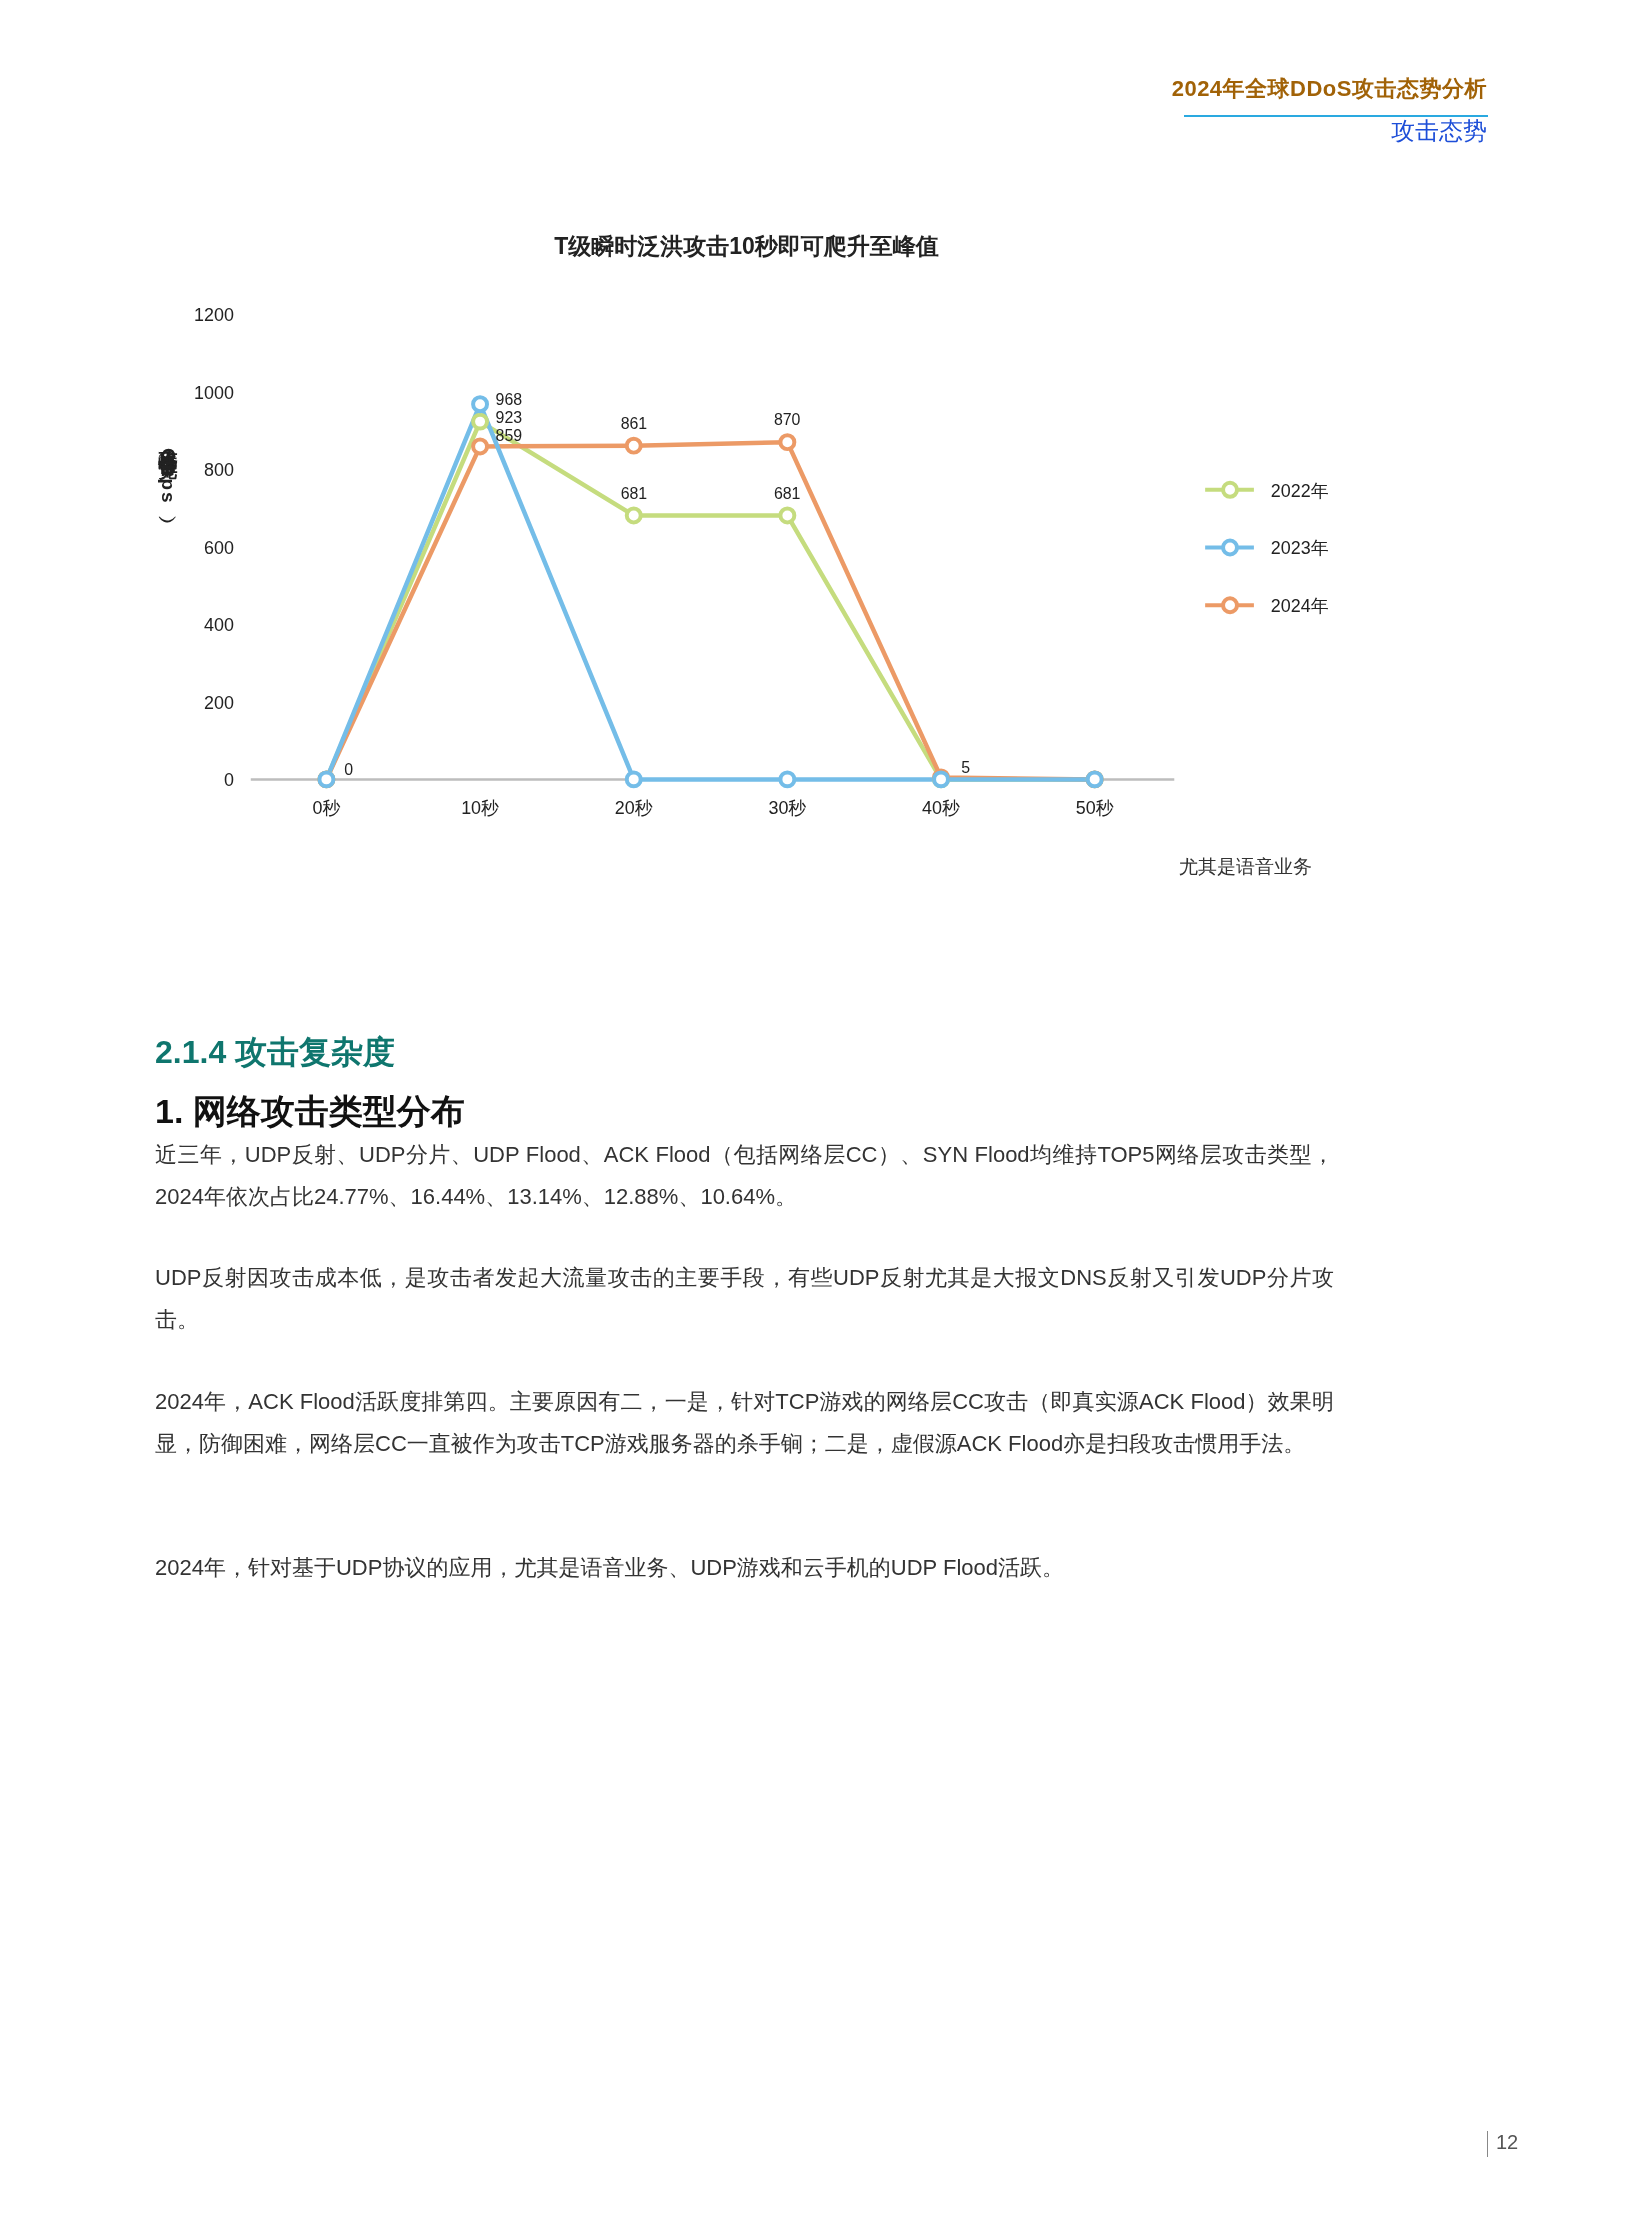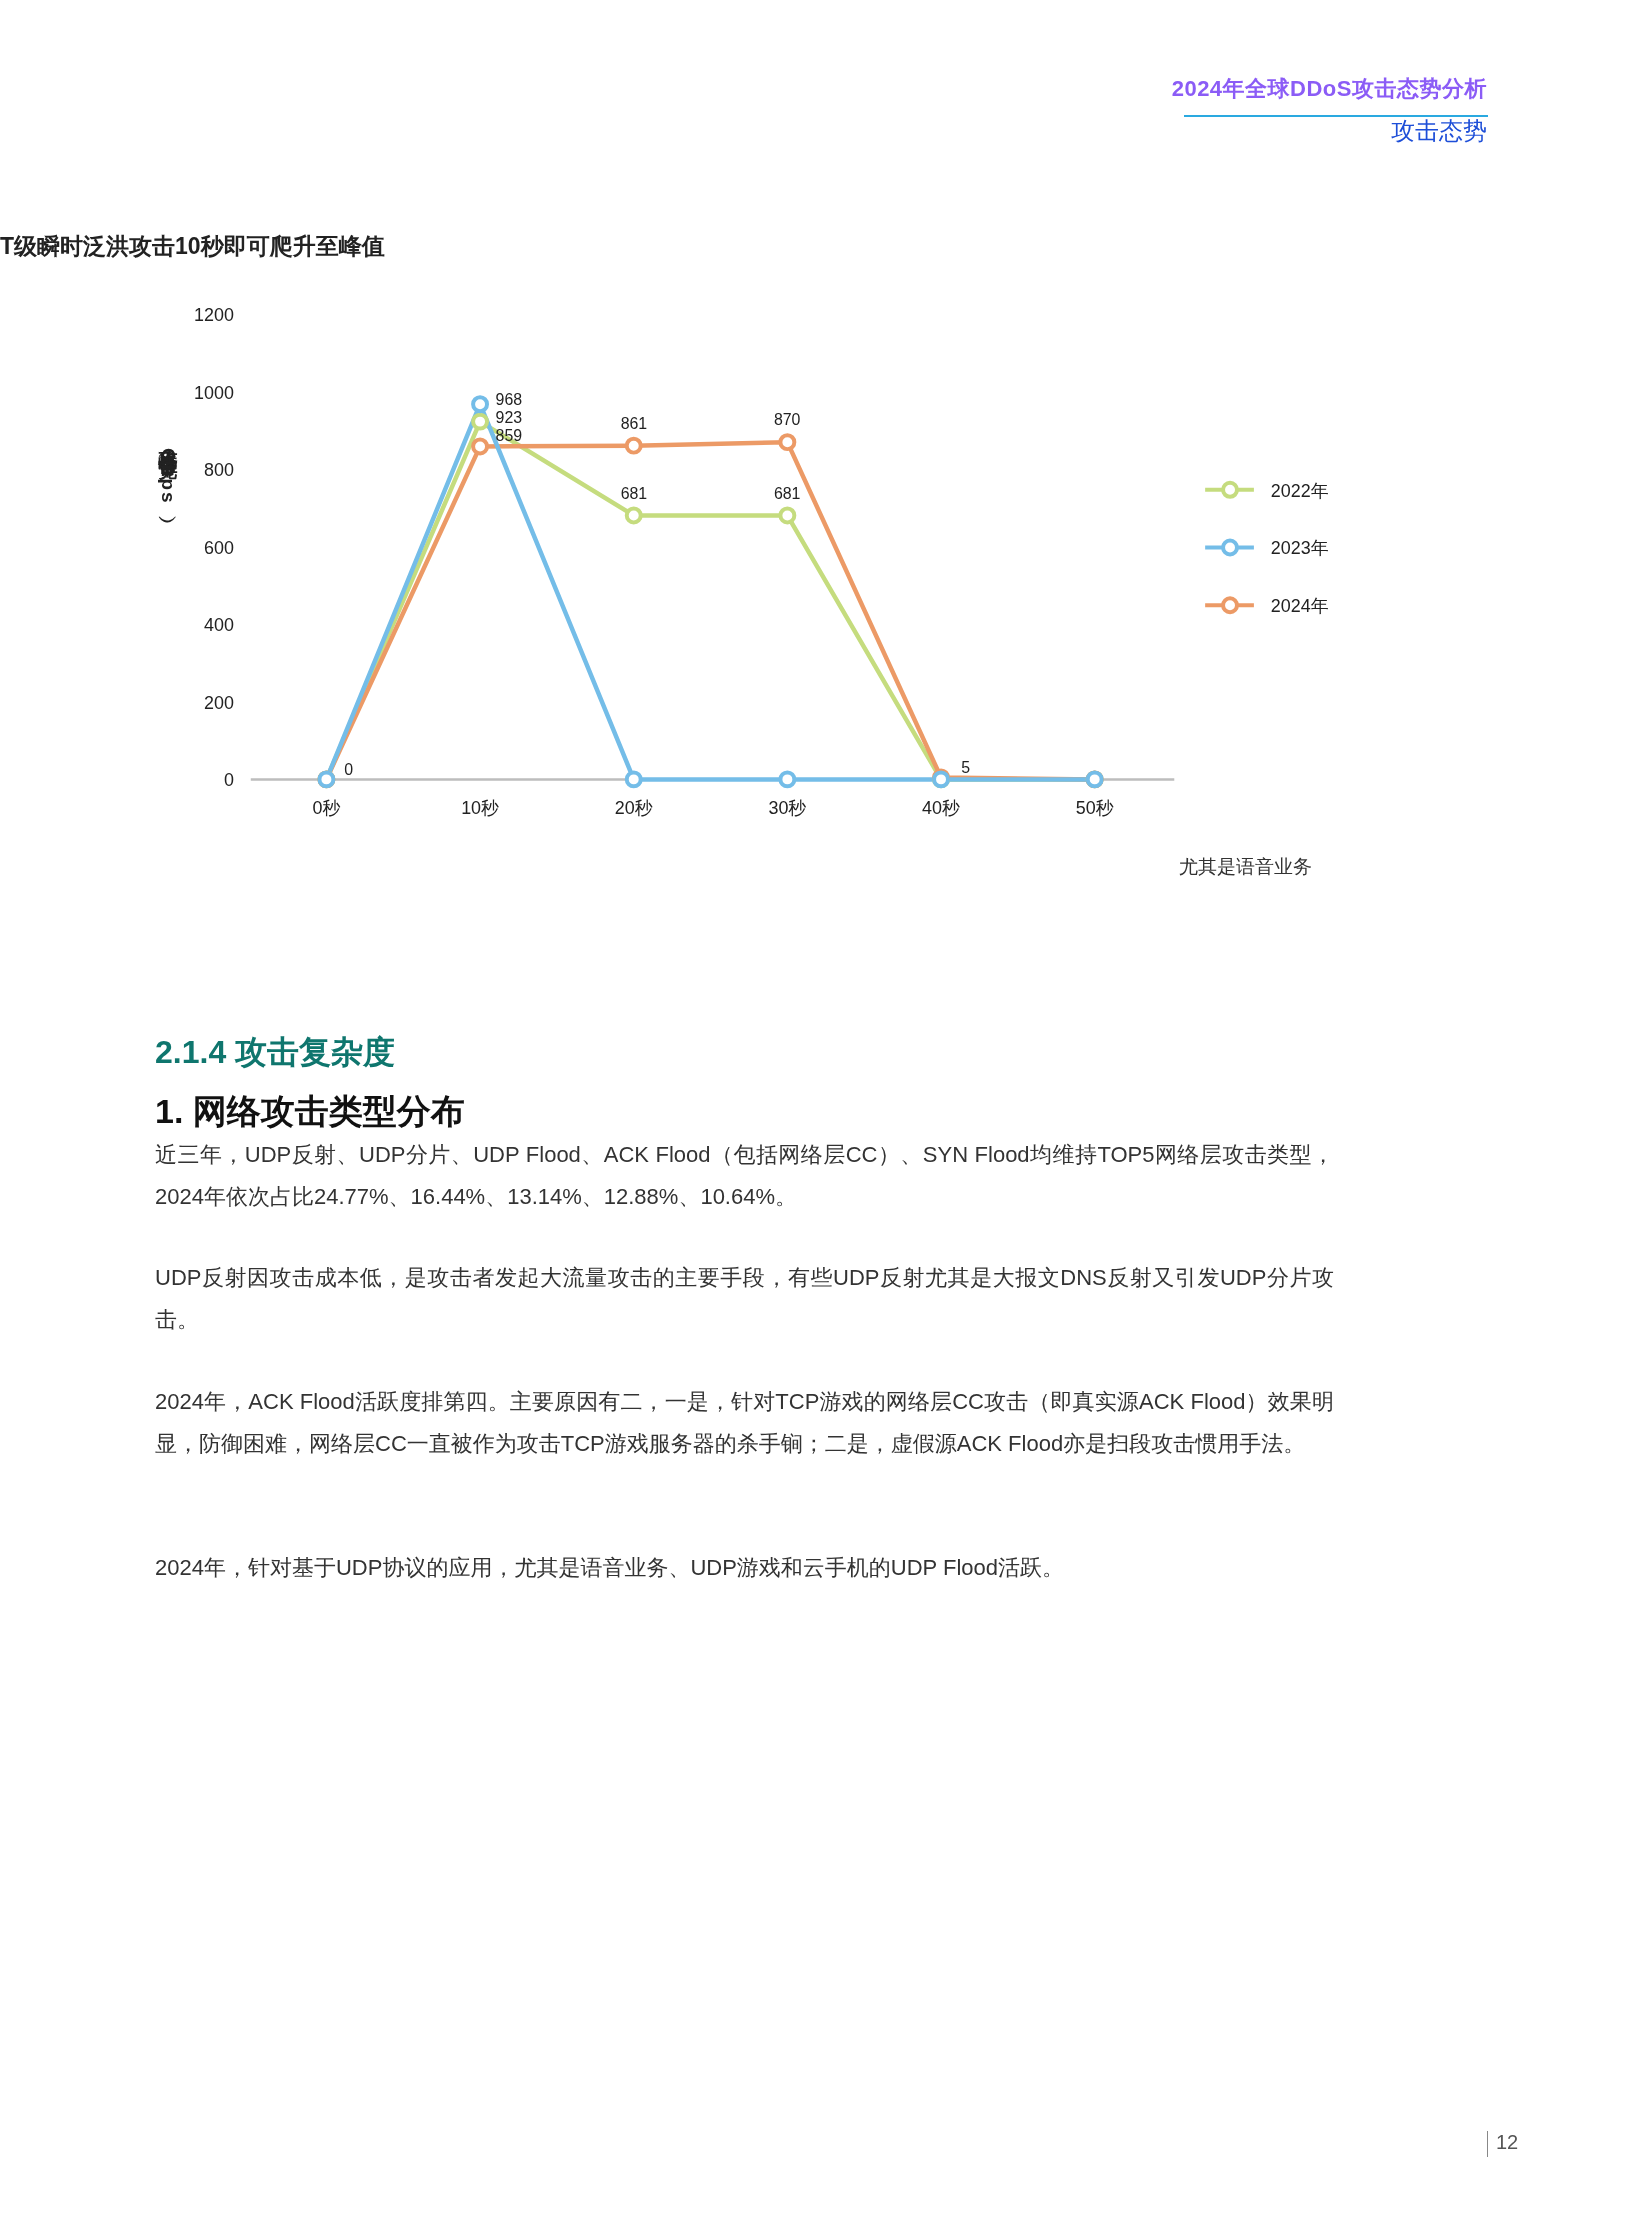--- a/index.html
+++ b/index.html
@@ -1,21 +1,21 @@
 <!DOCTYPE html>
 <html><head>
 <meta charset="utf-8">
 <style>
   html, body { margin: 0; padding: 0; background: #ffffff; }
   body { width: 1646px; height: 2234px; position: relative; overflow: hidden;
          font-family: "Liberation Sans", "DejaVu Sans", sans-serif; color: #333; }
-  .hdr-title { position: absolute; right: 159px; top: 74px; font-size: 22px; font-weight: bold; color: #8b5cf6; letter-spacing: 0.5px; }
+  .hdr-title { position: absolute; right: 159px; top: 74px; font-size: 22px; font-weight: bold; color: #a16207; letter-spacing: 0.5px; }
   .hdr-line { position: absolute; left: 1184px; top: 115px; width: 304px; height: 2px; background: #2aa9e0; }
   .hdr-sub { position: absolute; right: 159px; top: 115px; font-size: 24px; color: #1d4ed8; }
-  .chart-title { position: absolute; left: 0; width: 1493px; text-align: left; top: 231px; font-size: 23px; font-weight: bold; color: #222; padding-left: 0; }
+  .chart-title { position: absolute; left: 0; width: 1493px; text-align: center; top: 231px; font-size: 23px; font-weight: bold; color: #222; padding-left: 0; }
   .chart-wrap { position: absolute; left: 0; top: 0; }
   svg text { font-family: "Liberation Sans", "DejaVu Sans", sans-serif; }
   .ylabel { position: absolute; left: 151px; top: 434px; width: 30px; font-size: 19px; font-weight: bold; color: #222; writing-mode: vertical-rl; letter-spacing: 2px; }
   .source { position: absolute; left: 1179px; top: 854px; font-size: 19px; color: #333; }
   .h2 { position: absolute; left: 155px; top: 1031px; font-size: 32px; font-weight: bold; color: #0f766e; }
   .h3 { position: absolute; left: 155px; top: 1089px; font-size: 34px; font-weight: bold; color: #111; }
   .para { position: absolute; left: 155px; width: 1179px; font-size: 22px; line-height: 42px; color: #333; text-align: justify; margin: 0; }
   .pagenum { position: absolute; left: 1488px; top: 2131px; font-size: 20px; color: #555; }
   .pagebar { position: absolute; left: 1487px; top: 2131px; width: 1px; height: 26px; background: #888; }
   .pagenum span { margin-left: 8px; }

